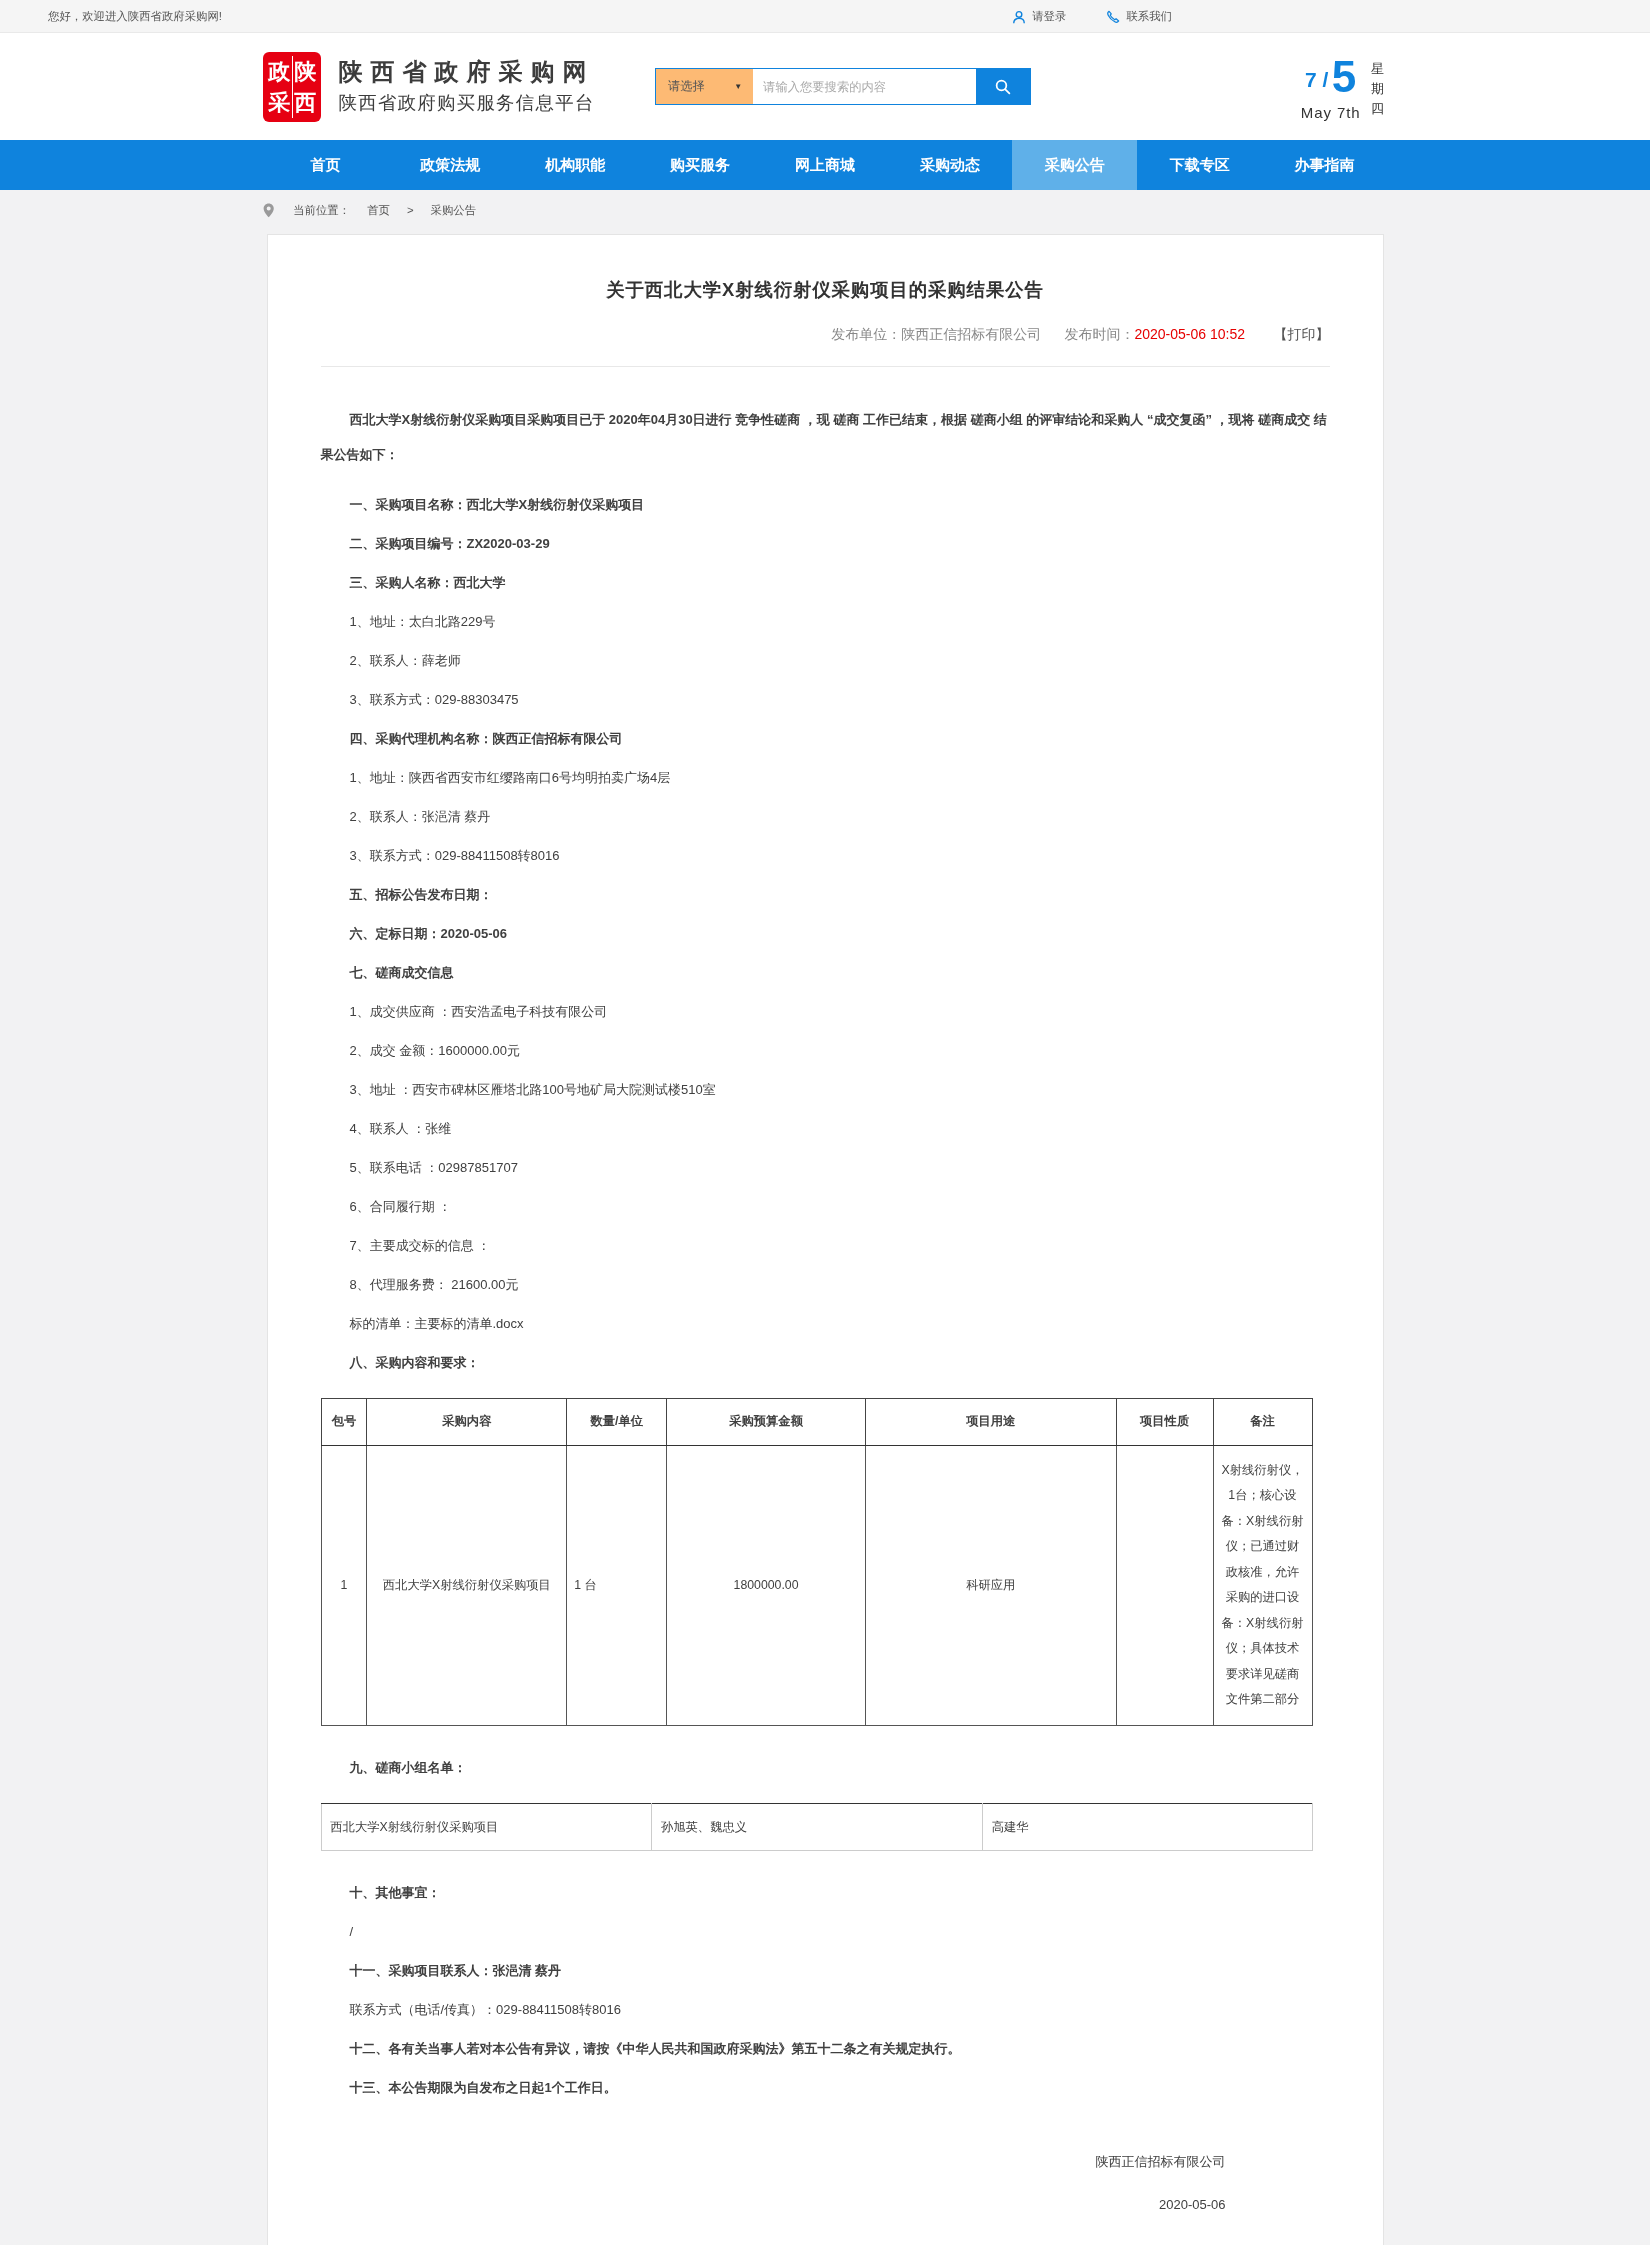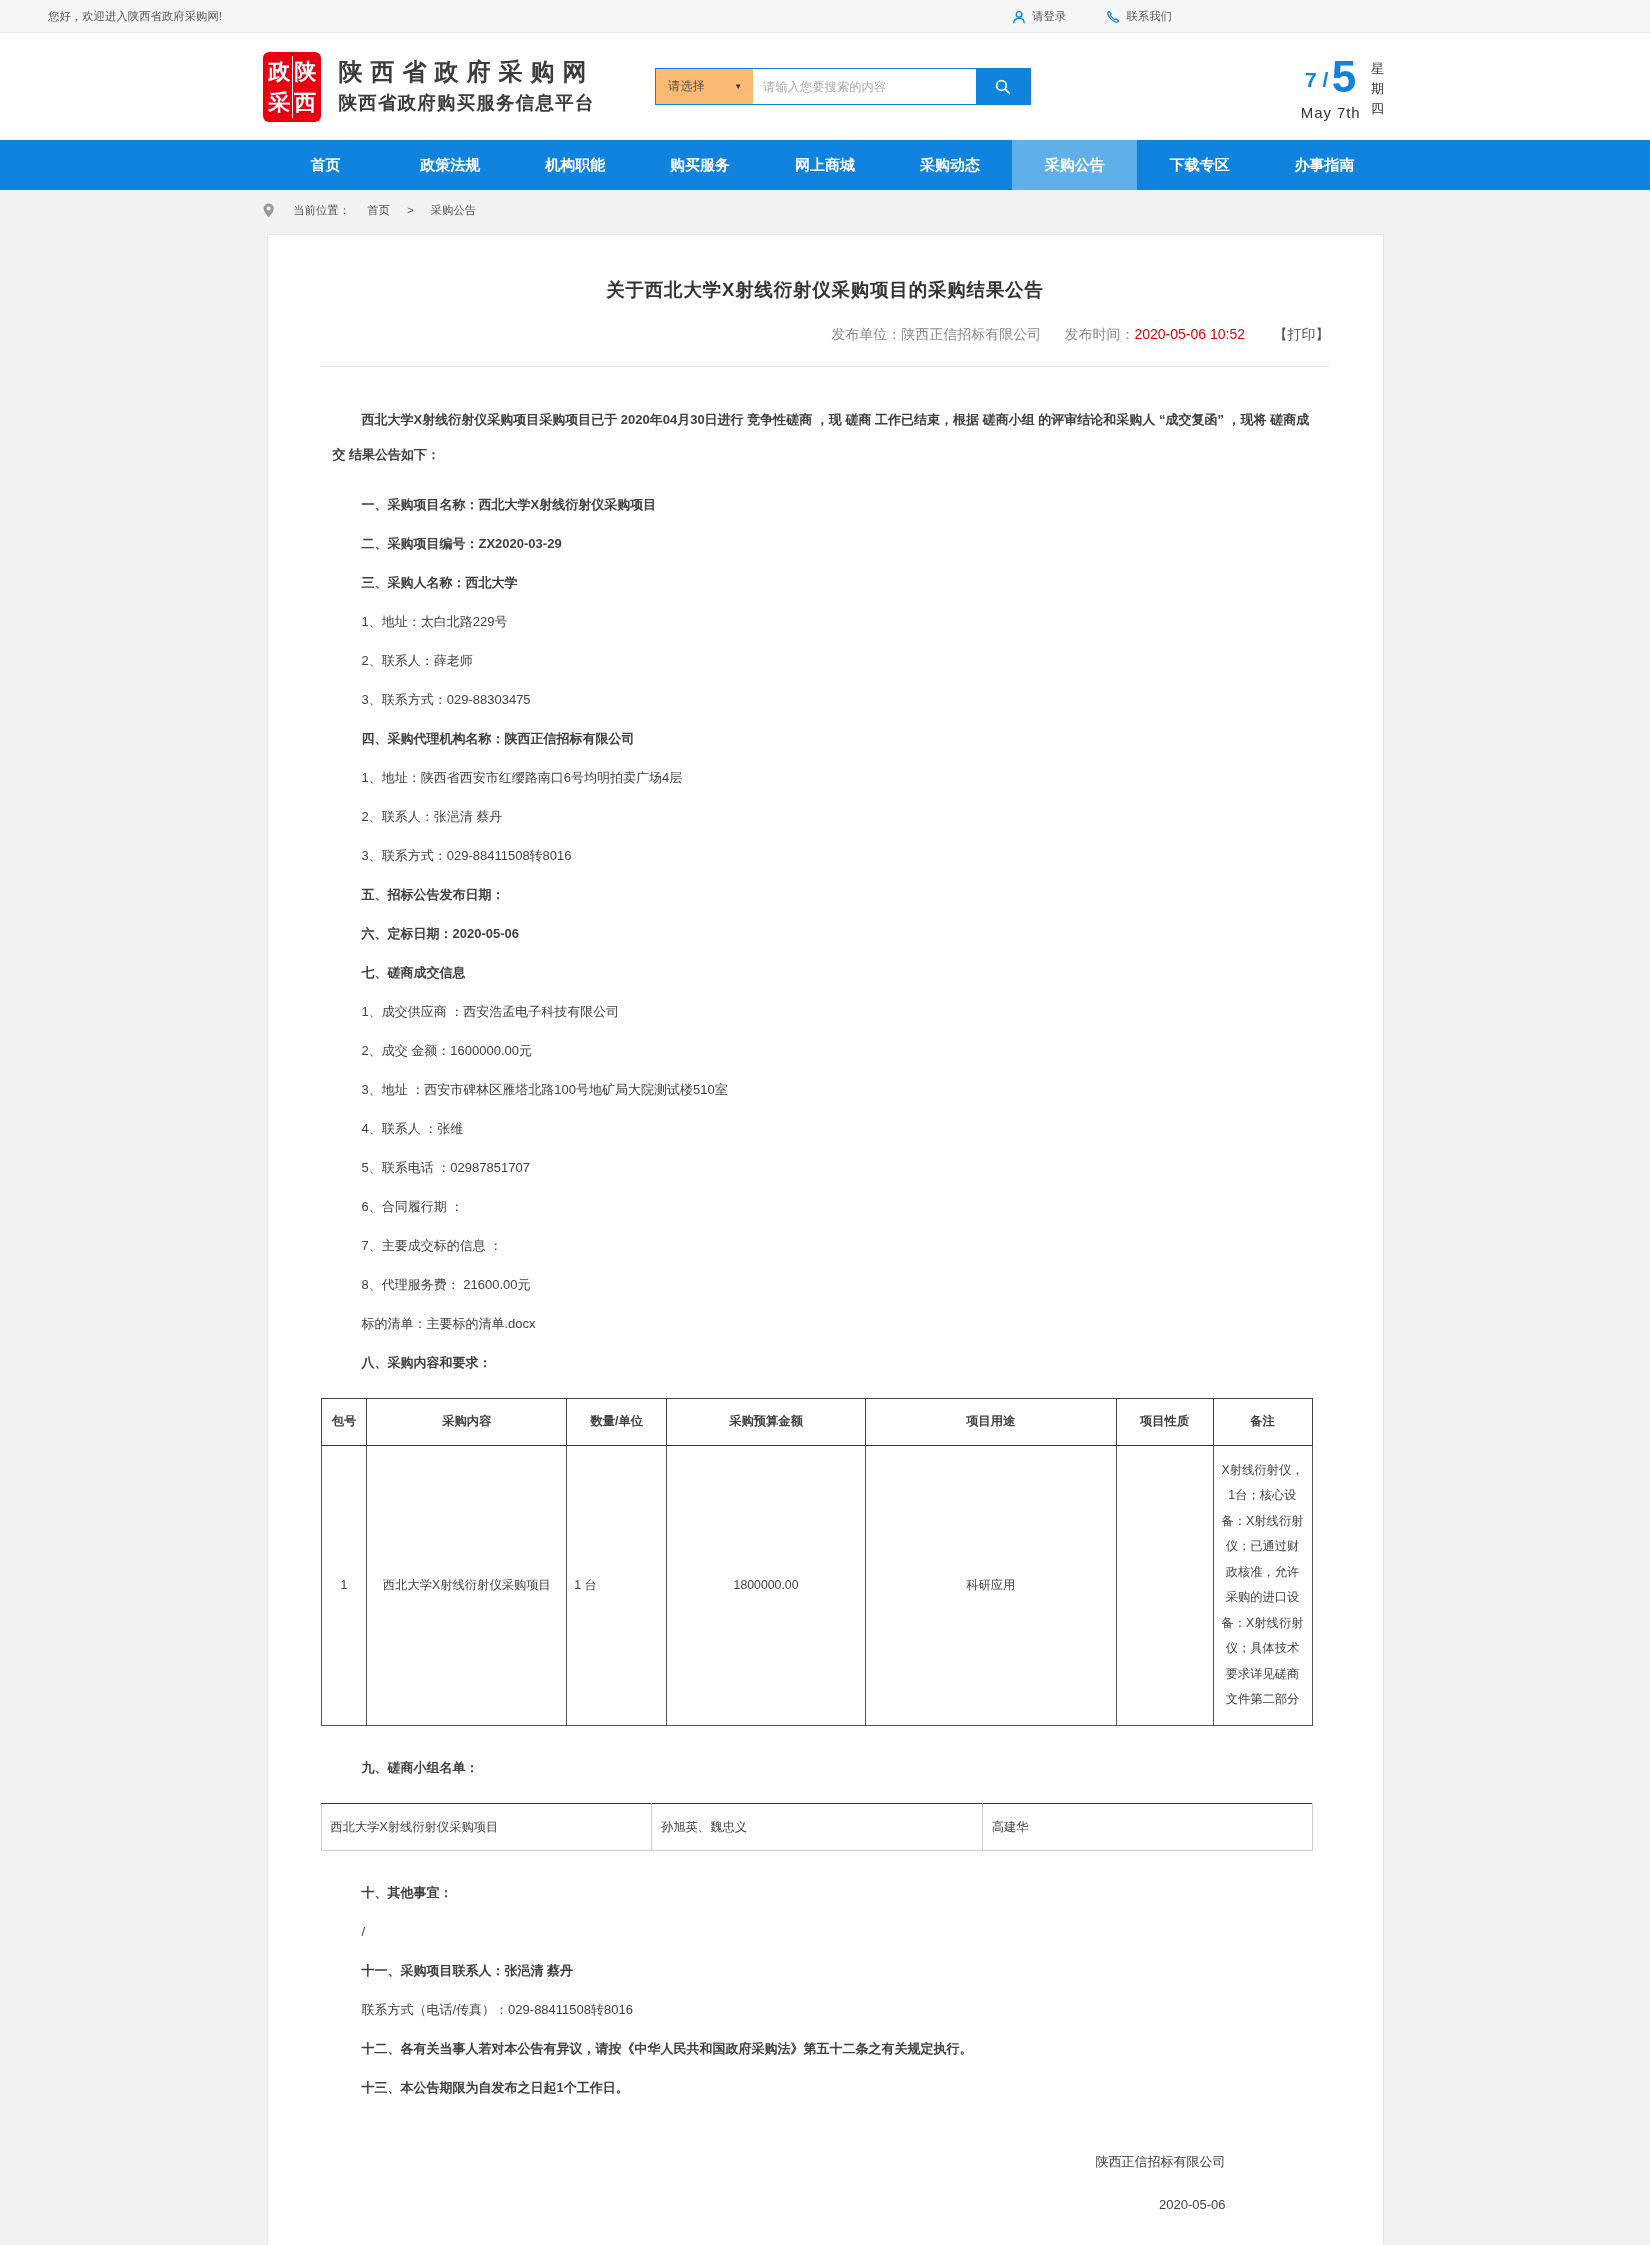--- a/index.html
+++ b/index.html
@@ -24,21 +24,21 @@
   .header .container { display:flex; align-items:center; height:107px; }
   .logo { display:flex; align-items:center; cursor:pointer; }
   .seal {
     width:58px; height:70px; background:#e60012; border-radius:6.1px;
     display:grid; grid-template-columns:1fr 1fr; padding:4.4px 3.5px;
     color:#fff; font-weight:bold; font-size:22px; text-align:center; line-height:31px;
   }
   .seal .col2 { border-left:1.8px solid #fff; }
   .titles { margin-left:17.6px; }
   .site-title { font-size:24px; font-weight:bold; color:#3c3c3c; letter-spacing:8px; line-height:30px; }
-  .site-subtitle { font-size:18.4px; font-weight:bold; color:#3c3c3c; letter-spacing:1.3px; line-height:26px; margin-top:3.5px; }
+  .site-subtitle { font-size:18.4px; font-weight:normal; color:#3c3c3c; letter-spacing:1.3px; line-height:26px; margin-top:3.5px; }
 
   .search { width:376px; height:37px; border:1.8px solid #0f83dd; background:#fdba74; display:flex; margin-left:60px; }
   .search-select { width:97px; display:flex; align-items:center; padding-left:12.3px; font-size:12.3px; color:#555; cursor:pointer; }
   .search-select .arrow { margin-left:auto; margin-right:10.5px; font-size:8px; color:#333; }
   .search-input { flex:1; border:none; outline:none; font-size:12.3px; color:#333; padding:0 10.5px; font-family:"Liberation Sans",sans-serif; }
   .search-input::placeholder { color:#aaa; }
   .search-btn { width:54px; background:#0f83dd; border:none; display:flex; align-items:center; justify-content:center; cursor:pointer; }
 
   .date-widget { margin-left:auto; display:flex; align-items:flex-start; padding-top:5.3px; }
   .dw-main { text-align:center; }
@@ -61,21 +61,21 @@
 
   
   .card { width:1117px; margin:3.5px auto 0; background:#fff; border:0.9px solid #e4e4e4; padding:42px 53px 61px; }
   .article-title { text-align:center; font-size:18.4px; font-weight:bold; color:#333; letter-spacing:0.9px; }
   .article-meta { text-align:right; margin-top:24px; padding-bottom:22px; border-bottom:0.9px solid #e8e8e8; font-size:14px; color:#888; }
   .article-meta .sep { display:inline-block; width:19.3px; }
   .meta-time { color:#e60000; }
   .print-btn { color:#555; cursor:pointer; margin-left:5.3px; }
 
   .body-text { margin-top:35px; font-size:13px; }
-  .body-text p { margin:0 12px 15px; line-height:24px; padding-left:29px; color:#404040; }
+  .body-text p { margin:0 0 15px; line-height:24px; padding-left:29px; color:#404040; }
   .body-text p.b { font-weight:bold; }
   .body-text p.intro { padding-left:0; text-indent:29px; line-height:35px; margin-bottom:21px; }
 
   table { border-collapse:collapse; margin:23px 0 30px; font-size:12.3px; color:#404040; }
   .t1 { width:992px; }
   .t1 th { border:0.9px solid #444; border-bottom:1.8px solid #333; height:47px; text-align:center; font-weight:bold; padding:3.5px 5.3px; }
   .t1 td { border:0.9px solid #555; text-align:center; padding:12.3px 7px; line-height:25.5px; }
   .t1 td.qty { text-align:left; vertical-align:middle; }
   .t2 { width:992px; }
   .t2 th { border:1.8px solid #333; height:46px; text-align:center; font-weight:bold; padding:3.5px 7px; }

